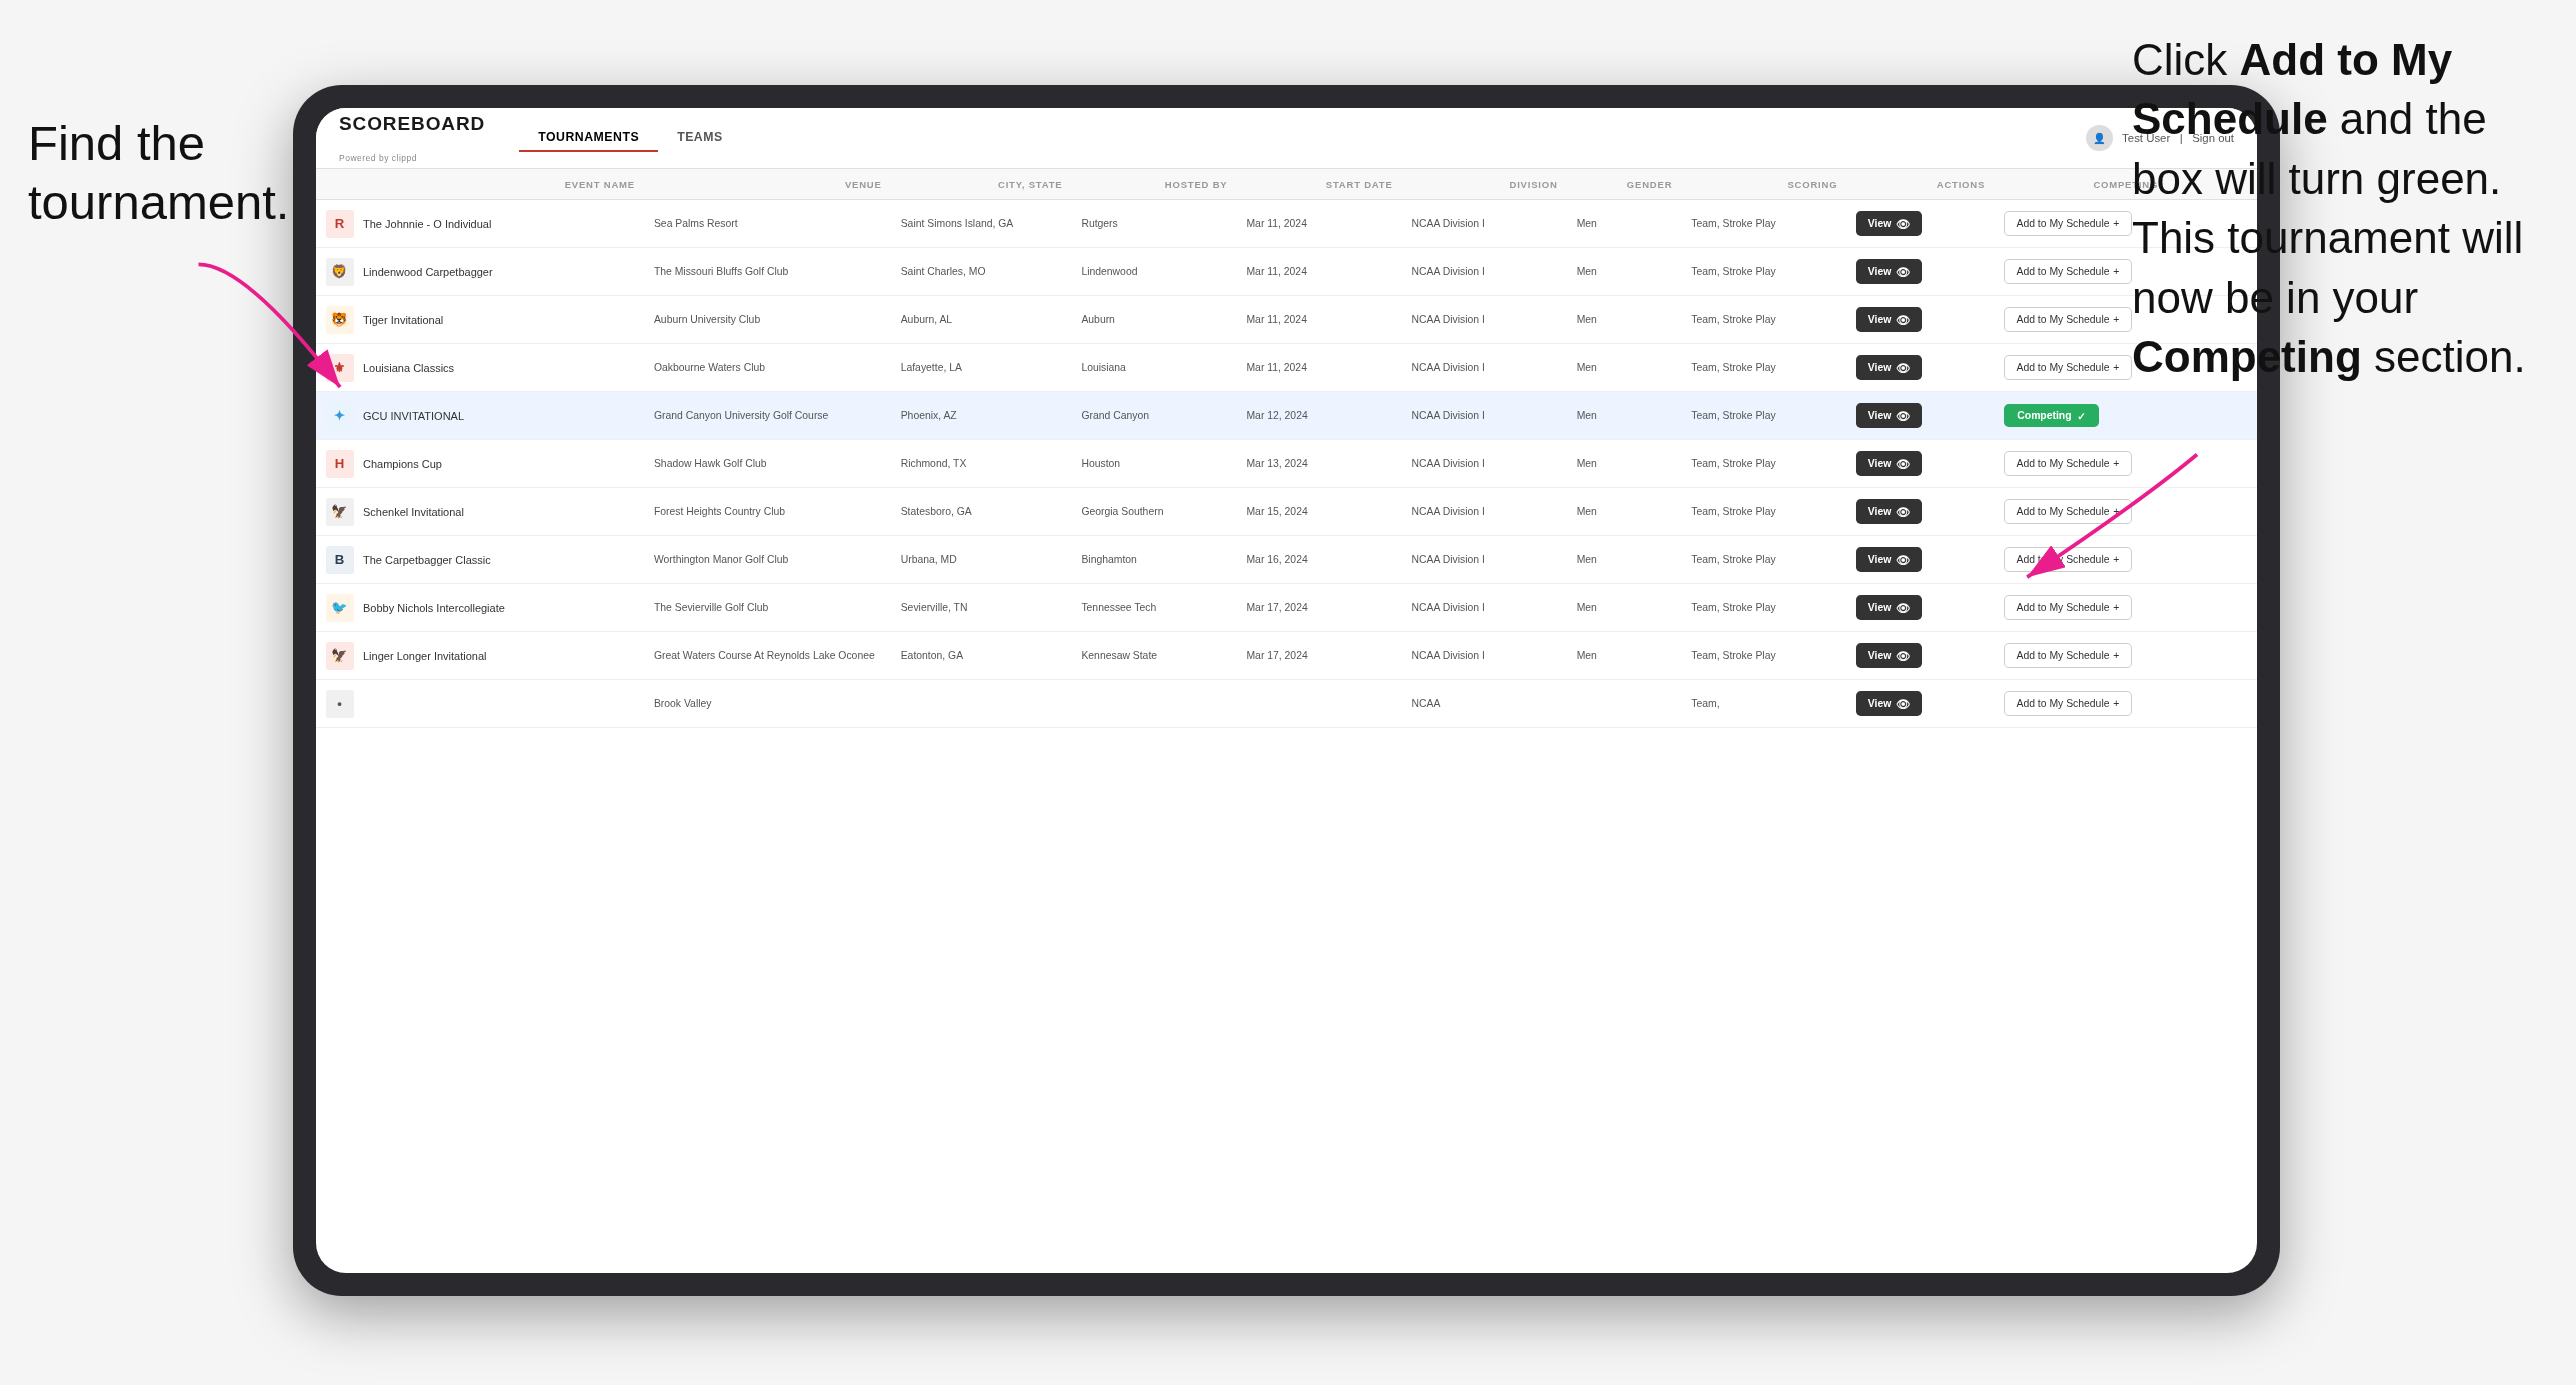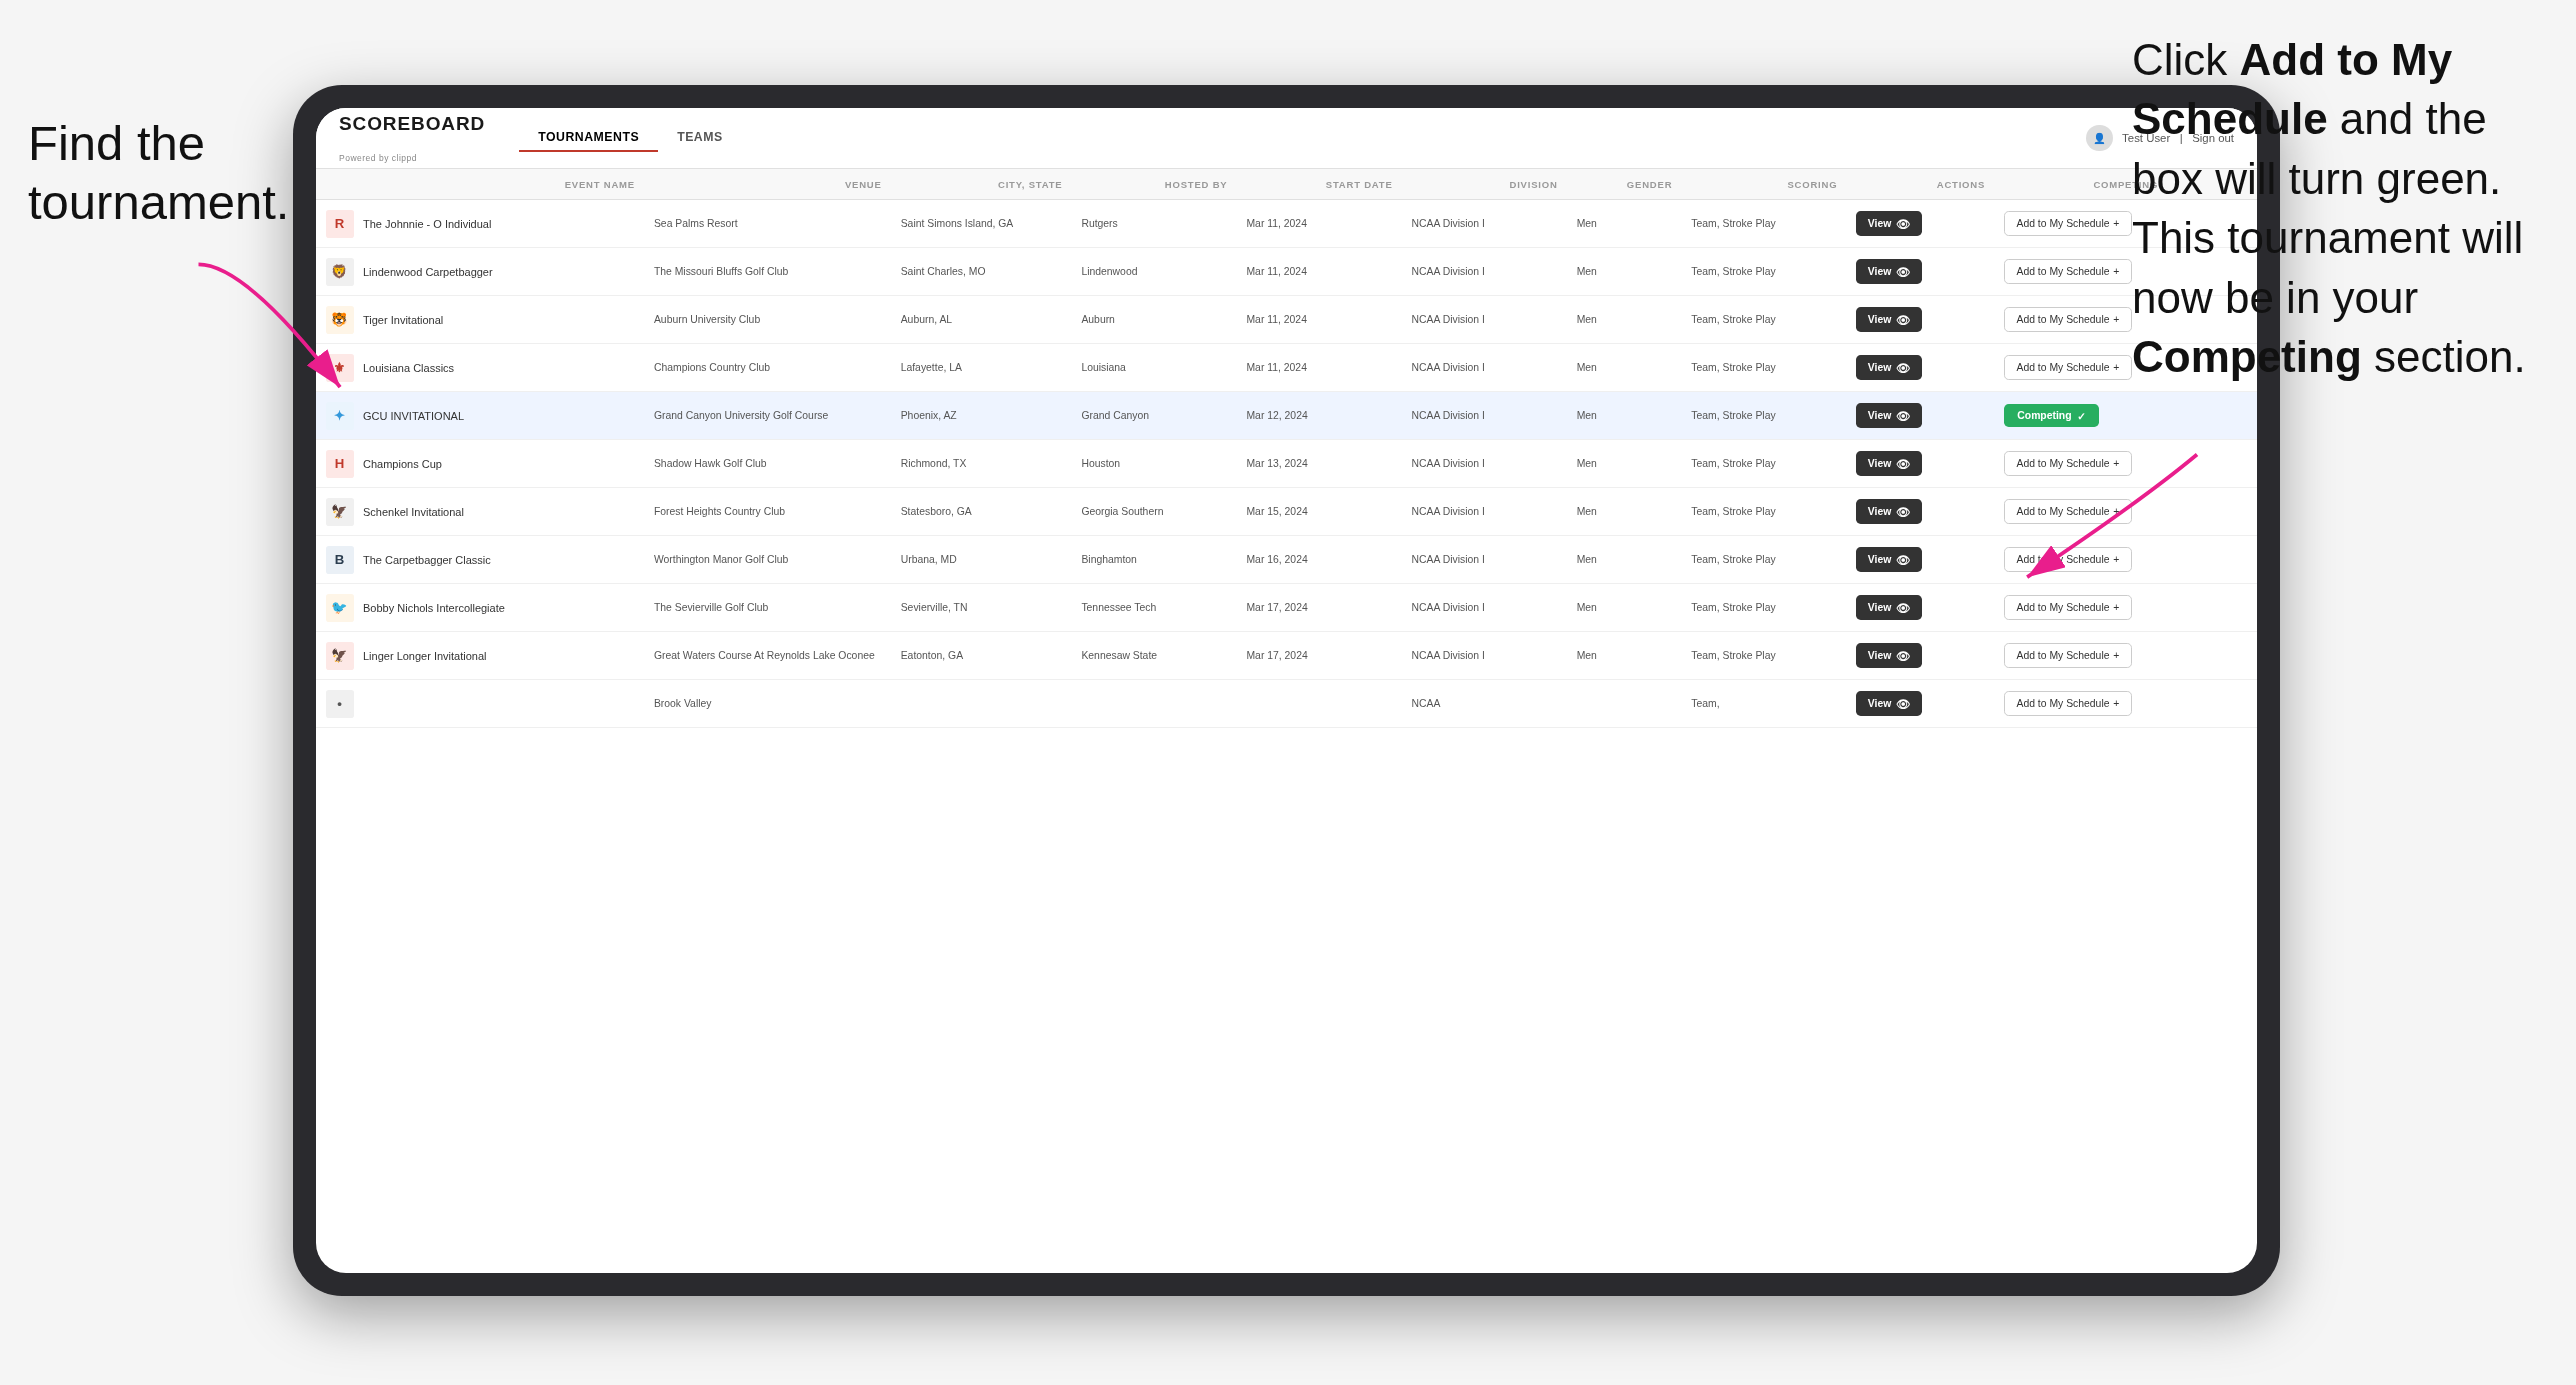--- a/index.html
+++ b/index.html
@@ -410,21 +410,21 @@
       </button>
     </td>
             </tr>
             <tr>
               <td class="col-event">
     <div class="event-name-cell">
       <div class="team-logo" style="color:#c0392b;background:#fde8e6;">⚜</div>
       <span class="event-name-text">Louisiana Classics</span>
     </div>
   </td>
-              <td class="col-venue small-text">Champions Country Club</td>
+              <td class="col-venue small-text">Oakbourne Waters Club</td>
               <td class="col-city small-text">Lafayette, LA</td>
               <td class="col-hosted small-text">Louisiana</td>
               <td class="col-start small-text">Mar 11, 2024</td>
               <td class="col-division small-text">NCAA Division I</td>
               <td class="col-gender small-text">Men</td>
               <td class="col-scoring small-text">Team, Stroke Play</td>
               <td class="col-actions actions-cell">
     <button class="view-btn">
       <span>View</span>
       <span class="eye-icon">👁</span>

